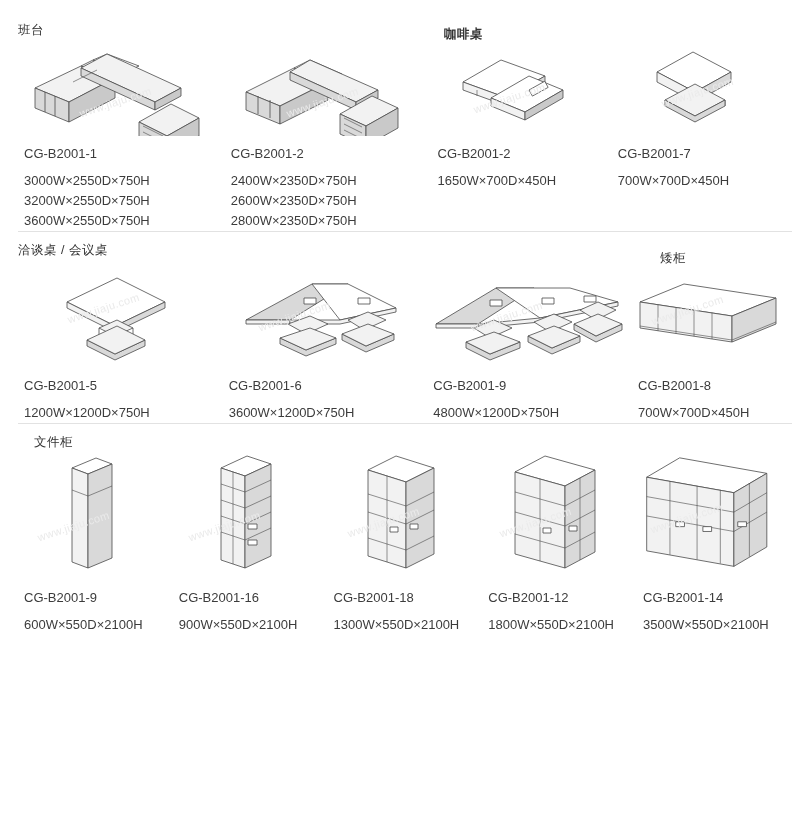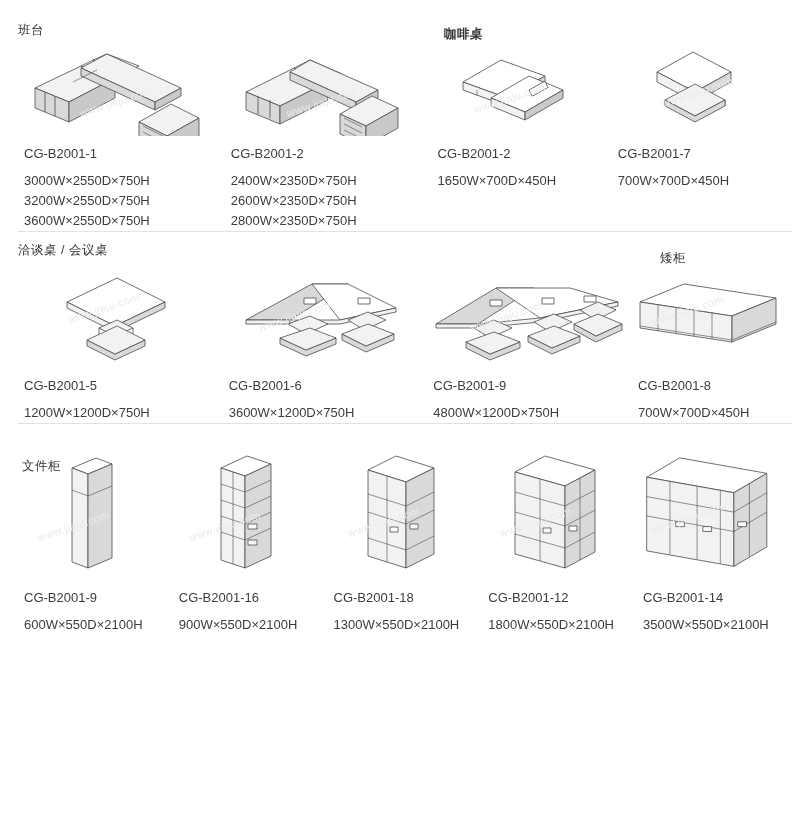--- a/index.html
+++ b/index.html
@@ -302,21 +302,21 @@
         <div class="dim">700W×700D×450H</div>
       </div>
 
     </div>
   </div>
 
   <div class="divider"></div>
 
   <div class="section" id="sec3">
     <div style="position:relative;height:26px;">
-      <div class="section-head" style="position:absolute;left:4px;top:10px;padding:0;margin-top:24px;">文件柜</div>
+      <div class="section-head" style="position:absolute;left:16px;top:10px;padding:0;">文件柜</div>
     </div>
 
     <div class="row">
 
       <div class="cell">
         <div class="art" style="height:130px;">
           <svg class="lines" width="150" height="130" viewBox="0 0 150 130">
             <polygon class="fillwhite" points="52,18 76,8 92,14 68,24"></polygon>
             <polygon class="filllight" points="52,18 68,24 68,118 52,112"></polygon>
             <polygon class="fillgray" points="68,24 92,14 92,108 68,118"></polygon>

